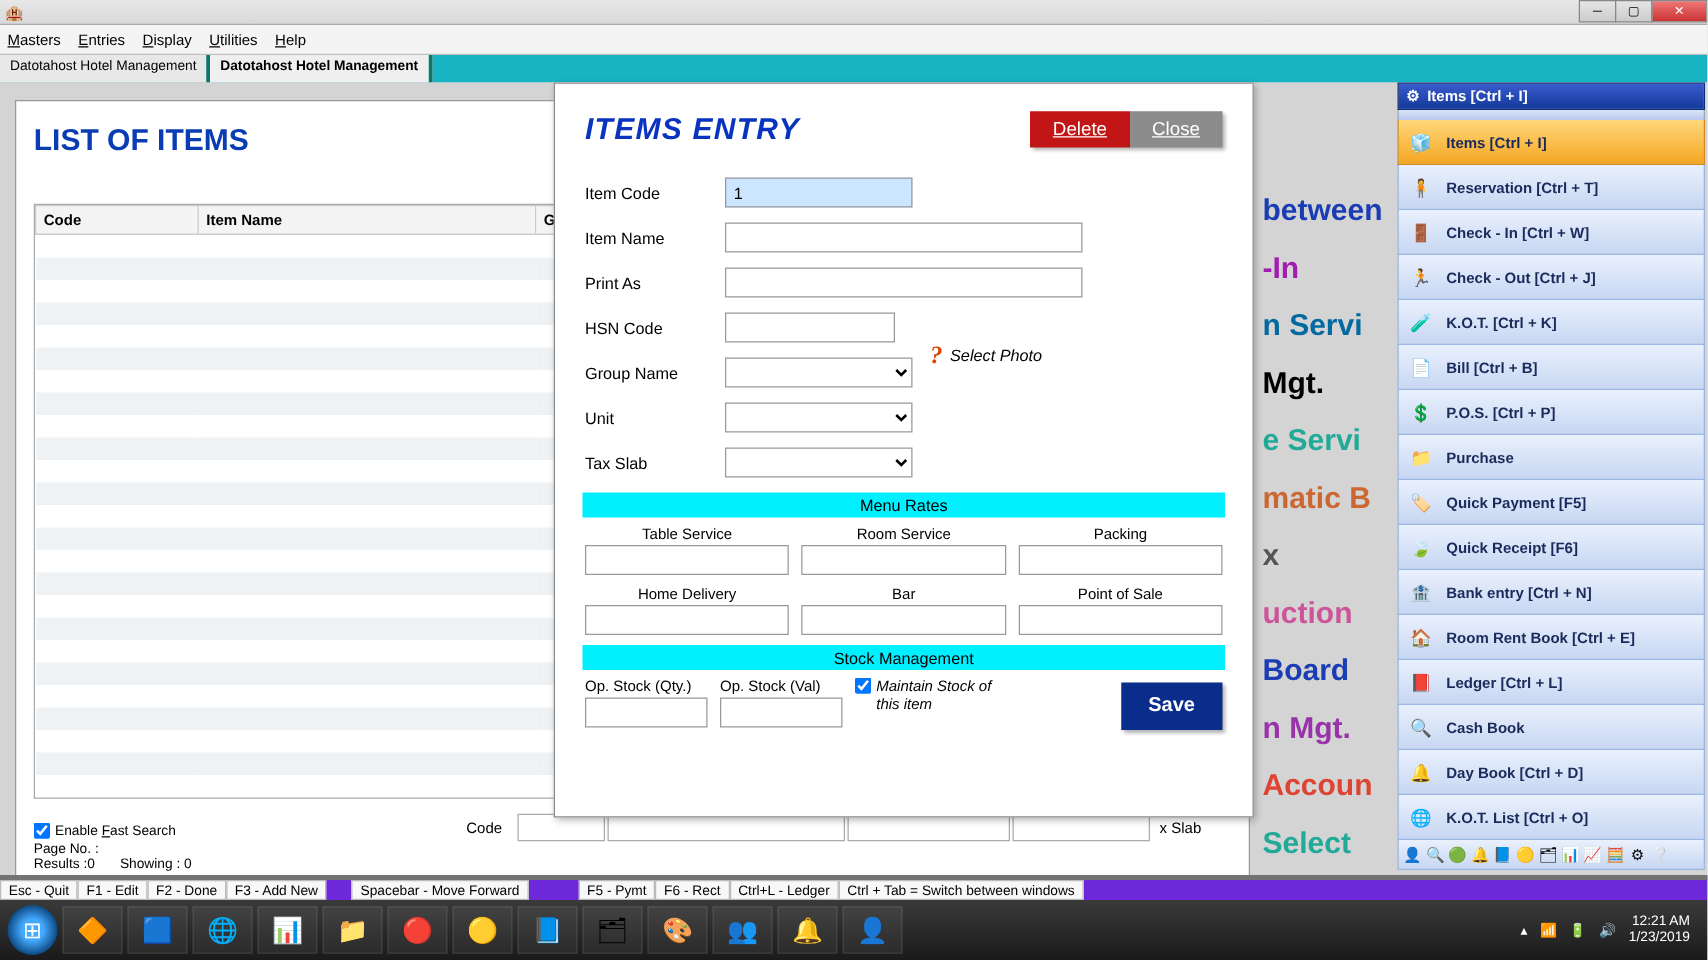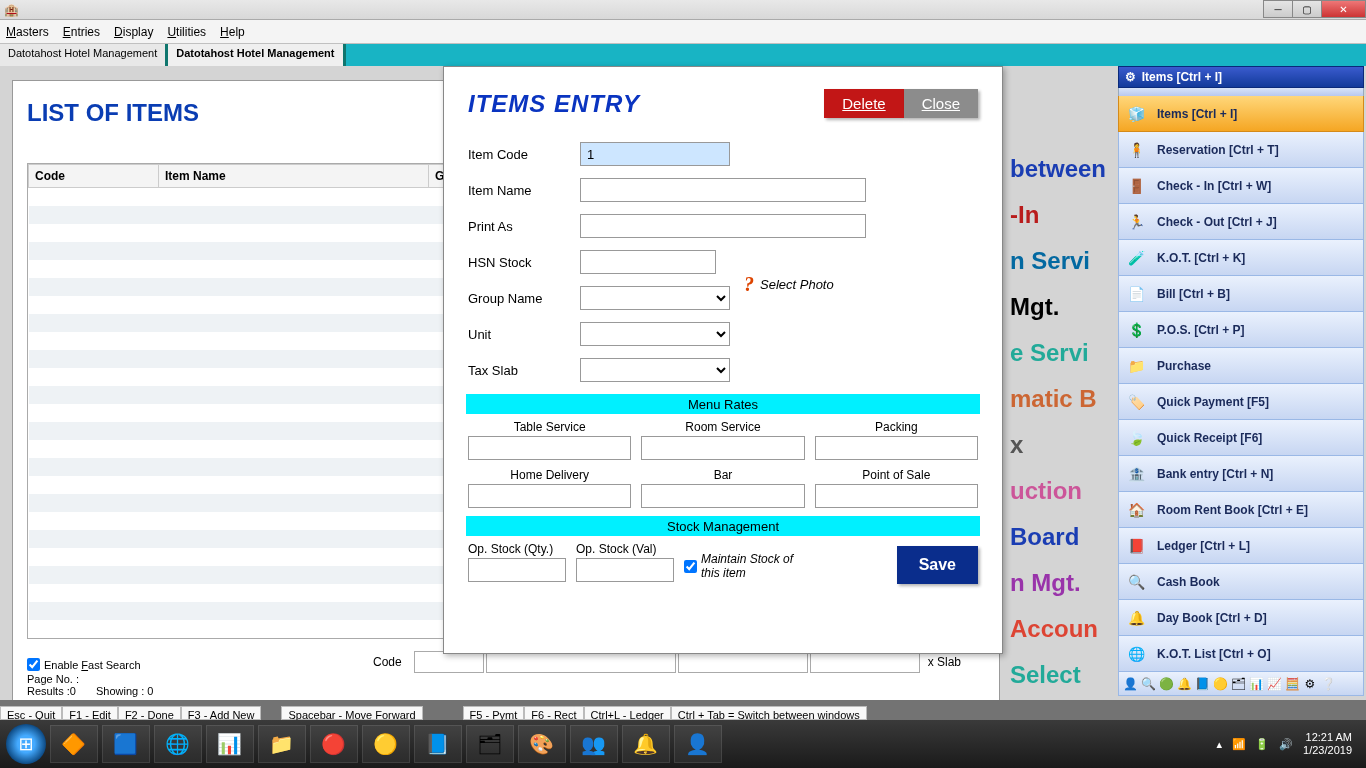--- a/index.html
+++ b/index.html
@@ -41,21 +41,21 @@
 .listfoot { position:absolute; left:14px; right:14px; bottom:6px; font-size:11px; }
 .listfoot .chk { display:flex; align-items:center; gap:4px; margin-bottom:2px;}
 .listfoot .row2 { display:flex; gap:20px; }
 .searchrow { position:absolute; left:360px; right:14px; bottom:30px; display:flex; gap:2px;}
 .searchrow .lbl { font-size:12px; margin-right:10px; align-self:center;}
 .searchrow input { height:22px; border:1px solid #aaa; }
 
 
 .bgwords { position:absolute; left:1010px; top:80px; font-size:24px; font-weight:bold; line-height:46px; font-family:"Comic Sans MS",cursive;}
 .bgwords div:nth-child(1){color:#1a3db3}
-.bgwords div:nth-child(2){color:#b91c1c}
+.bgwords div:nth-child(2){color:#a21caf}
 .bgwords div:nth-child(3){color:#0369a1}
 .bgwords div:nth-child(4){color:#000000}
 .bgwords div:nth-child(5){color:#2a9}
 .bgwords div:nth-child(6){color:#c63}
 .bgwords div:nth-child(7){color:#555}
 .bgwords div:nth-child(8){color:#c59}
 .bgwords div:nth-child(9){color:#1a3db3}
 .bgwords div:nth-child(10){color:#93a}
 .bgwords div:nth-child(11){color:#d43}
 .bgwords div:nth-child(12){color:#2a9}
@@ -77,35 +77,35 @@
 .frow select { width:150px; }
 .selphoto { position:absolute; left:300px; top:206px; font-size:13px; font-style:italic; display:flex; align-items:center; gap:6px;}
 .selphoto .q { color:#d40; font-size:20px; font-weight:bold; font-family:Georgia,serif;}
 .sectionbar { background:#00f0ff; height:20px; display:flex; align-items:center; justify-content:center; font-size:13px; margin:6px -2px;}
 .rates { display:flex; gap:10px; margin-bottom:8px;}
 .ratecol { flex:1; text-align:center; font-size:12px;}
 .ratecol input { width:100%; height:24px; border:1px solid #999; margin-top:2px;}
 .stockrow { display:flex; align-items:flex-start; gap:10px; margin-top:6px;}
 .stockcol { font-size:12px; }
 .stockcol input { width:98px; height:24px; border:1px solid #999; margin-top:2px;}
-.maint { font-size:12px; font-style:italic; display:flex; align-items:center; gap:4px; margin-top:10px; width:120px;}
+.maint { font-size:12px; font-style:italic; display:flex; align-items:flex-start; gap:4px; width:120px;}
 .savebtn { background:#0a2d8c; color:#fff; font-weight:bold; font-size:16px; padding:10px 22px; box-shadow:2px 2px 3px rgba(0,0,0,.3); margin-left:auto; margin-top:4px;}
 
 
 .rsidebar { position:absolute; right:2px; top:0px; width:246px; bottom:0; }
 .rsidebar .rtitle { height:22px; background:linear-gradient(#3a5bce,#123a9a); color:#fff; font-size:12px; font-weight:bold; display:flex; align-items:center; padding:0 6px; gap:6px; border:1px solid #0a2a7a;}
 .rsidebar .grip { height:8px; background:linear-gradient(#d9e4f7,#b8c8ee); border-left:1px solid #9ab;border-right:1px solid #9ab;}
 .ritem { height:36px; background:linear-gradient(#eaf1fd,#c7d6f2); border:1px solid #9ab8e6; border-top:none; display:flex; align-items:center; padding:0 8px; font-size:12px; font-weight:bold; color:#1a2a5a; gap:10px; cursor:pointer;}
 .ritem.active { background:linear-gradient(#ffd77a,#f5a623); border-color:#d48a1a; color:#1a2a5a;}
 .ritem .ic { width:20px; height:20px; display:inline-flex; align-items:center; justify-content:center; font-size:14px;}
 .rfoot { height:24px; background:linear-gradient(#eaf1fd,#c7d6f2); border:1px solid #9ab8e6; border-top:none; display:flex; align-items:center; gap:4px; padding:0 4px; font-size:12px;}
 .rfoot span { width:14px; text-align:center;}
 
 
-.shortcuts { position:absolute; left:0; right:0; bottom:48px; height:20px; background:#737373; border-top:6px solid #737373; display:flex; font-size:11px;}
+.shortcuts { position:absolute; left:0; right:0; bottom:48px; height:20px; background:#6d28d9; border-top:4px solid #737373; display:flex; font-size:11px;}
 .shortcuts .sc { border:1px solid #bbb; background:#f8f8f8; padding:2px 6px; margin:0;}
 
 
 .taskbar { position:absolute; left:0; right:0; bottom:0; height:48px; background:linear-gradient(#3a3a3a,#1a1a1a); display:flex; align-items:center; padding:0 6px; gap:4px;}
 .taskbar .start { width:40px; height:40px; border-radius:50%; background:radial-gradient(circle,#4af 30%,#036 80%); display:flex;align-items:center;justify-content:center;color:#fff;font-size:18px;}
 .taskbar .tb { width:48px; height:38px; background:rgba(255,255,255,.06); border:1px solid rgba(255,255,255,.1); display:flex;align-items:center;justify-content:center;font-size:20px;}
 .tray { margin-left:auto; color:#fff; font-size:11px; text-align:right; padding-right:8px; display:flex; align-items:center; gap:10px;}
 .tray .clock div { line-height:13px;}
 </style>
 </head>
@@ -354,21 +354,21 @@
     </div>
     <div class="frow">
         <label>Item Name</label>
       <input class="wide" style="">
       </div>
     <div class="frow">
         <label>Print As</label>
       <input class="wide" style="">
       </div>
     <div class="frow">
-        <label>HSN Stock</label>
+        <label>HSN Code</label>
       <input class="mid" style="">
       </div>
     <div class="selphoto">
       <span class="q">?</span>
       <span>Select Photo</span>
     </div>
     <div class="frow">
         <label>Group Name</label>
       <select><option></option></select>
       </div>

